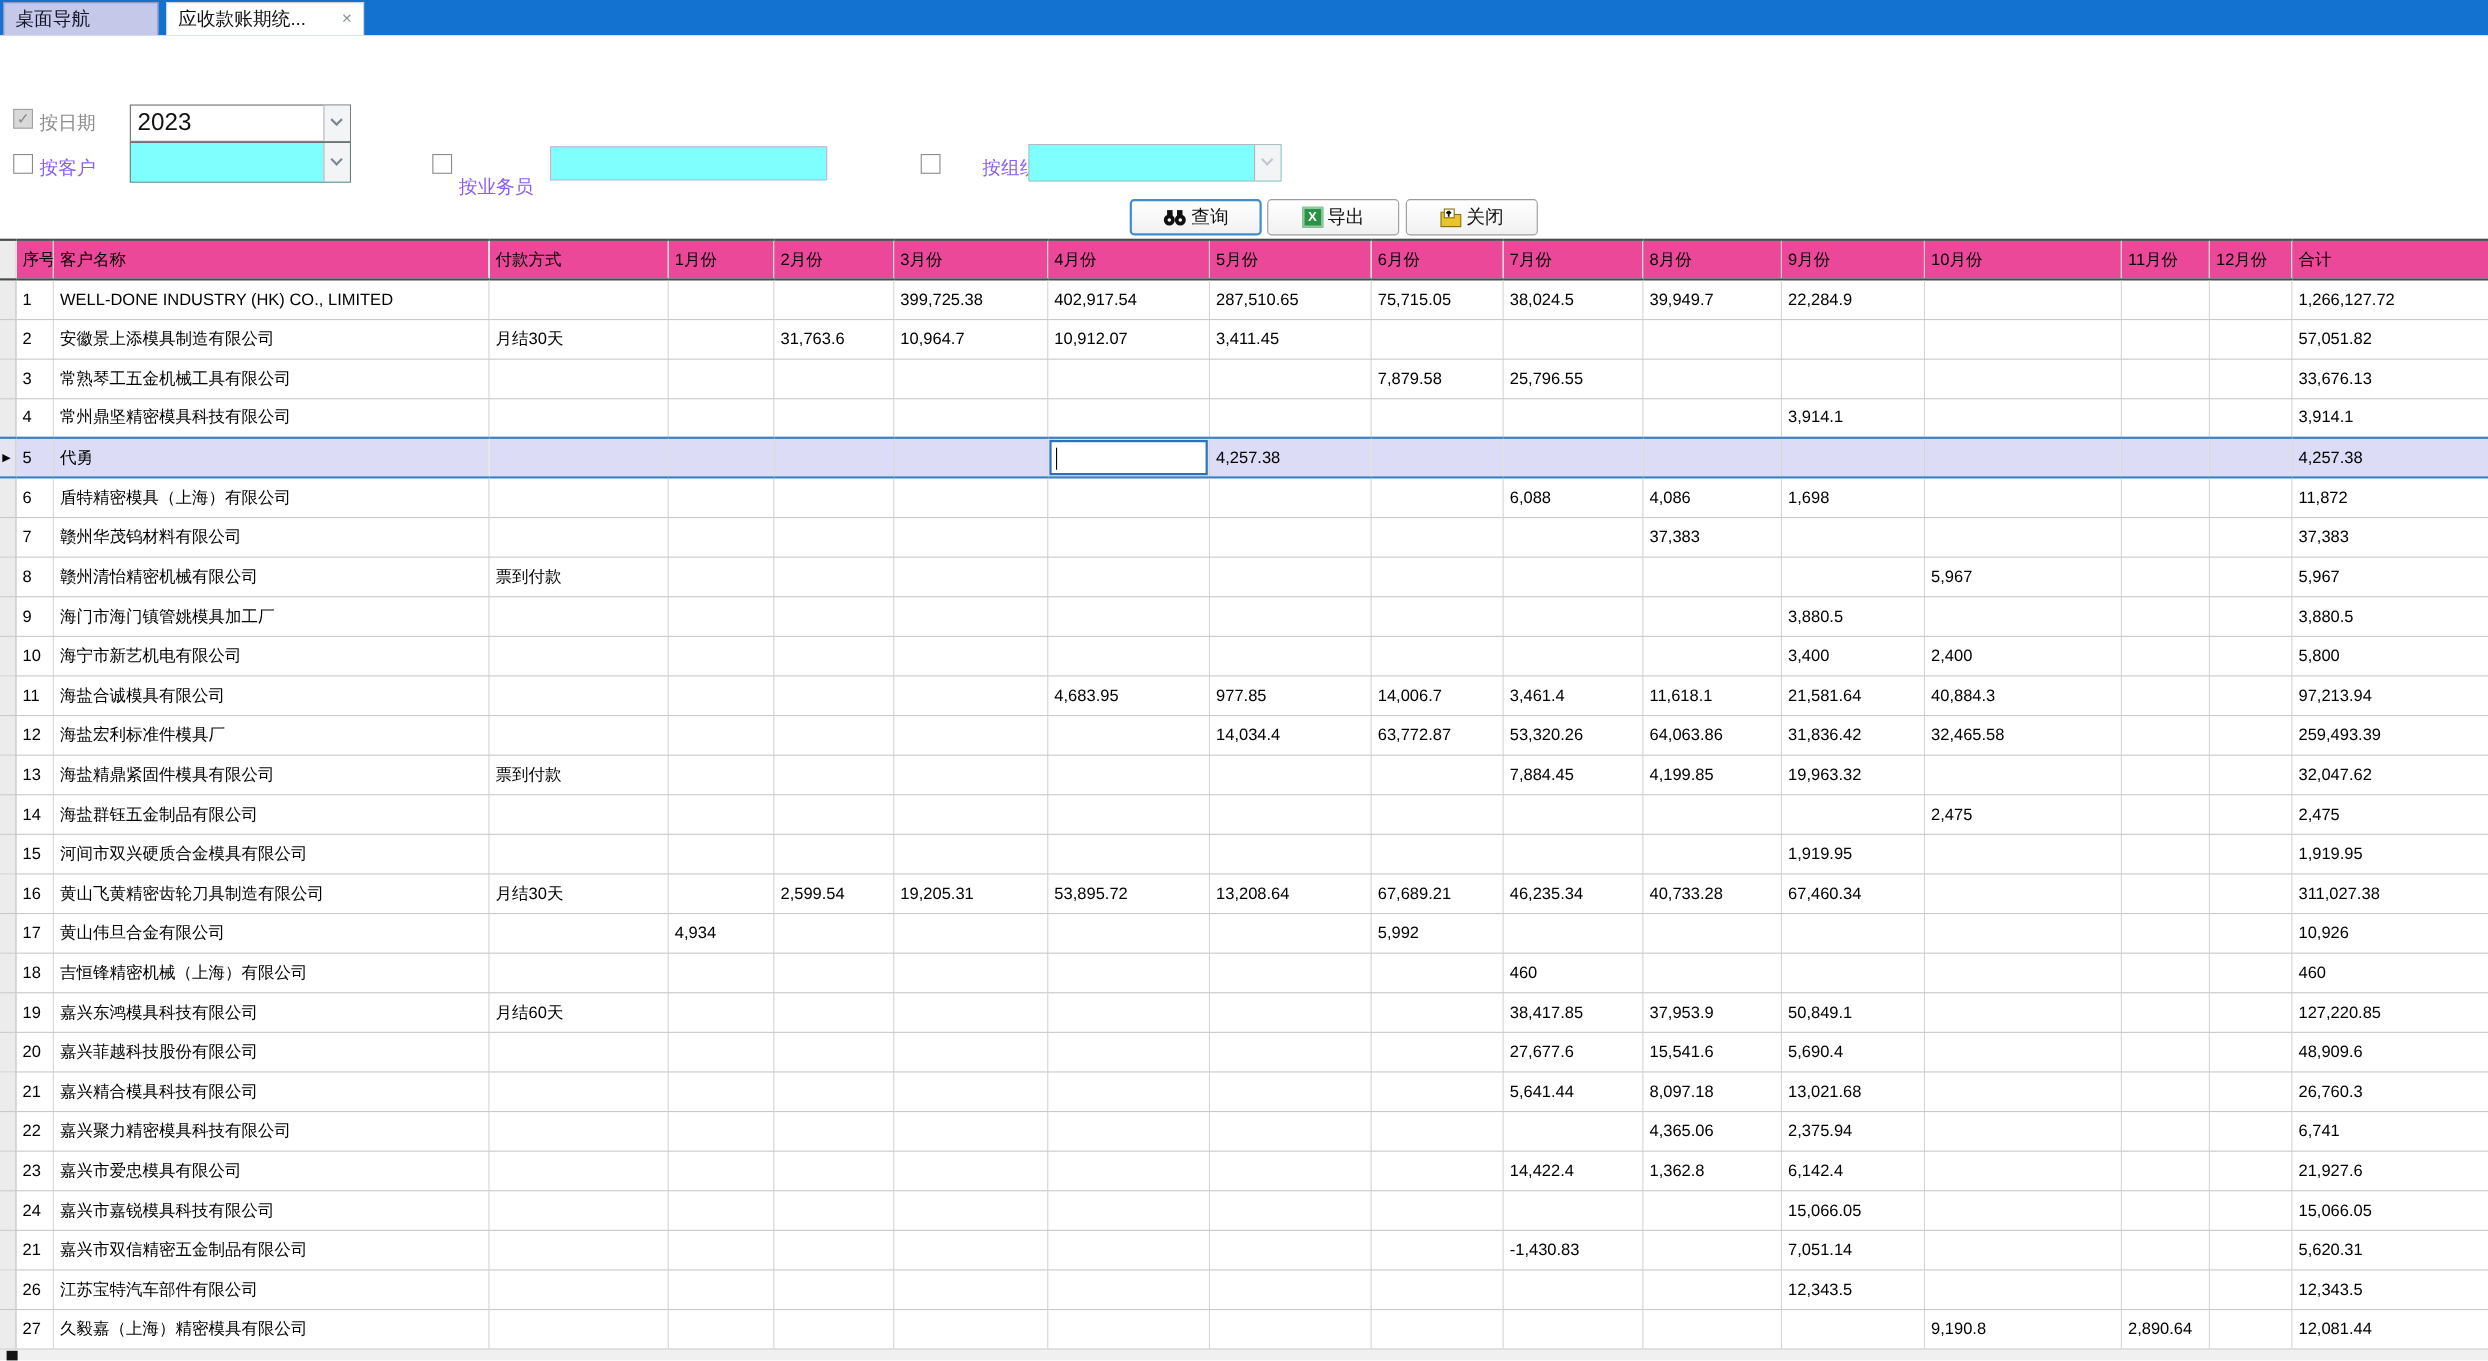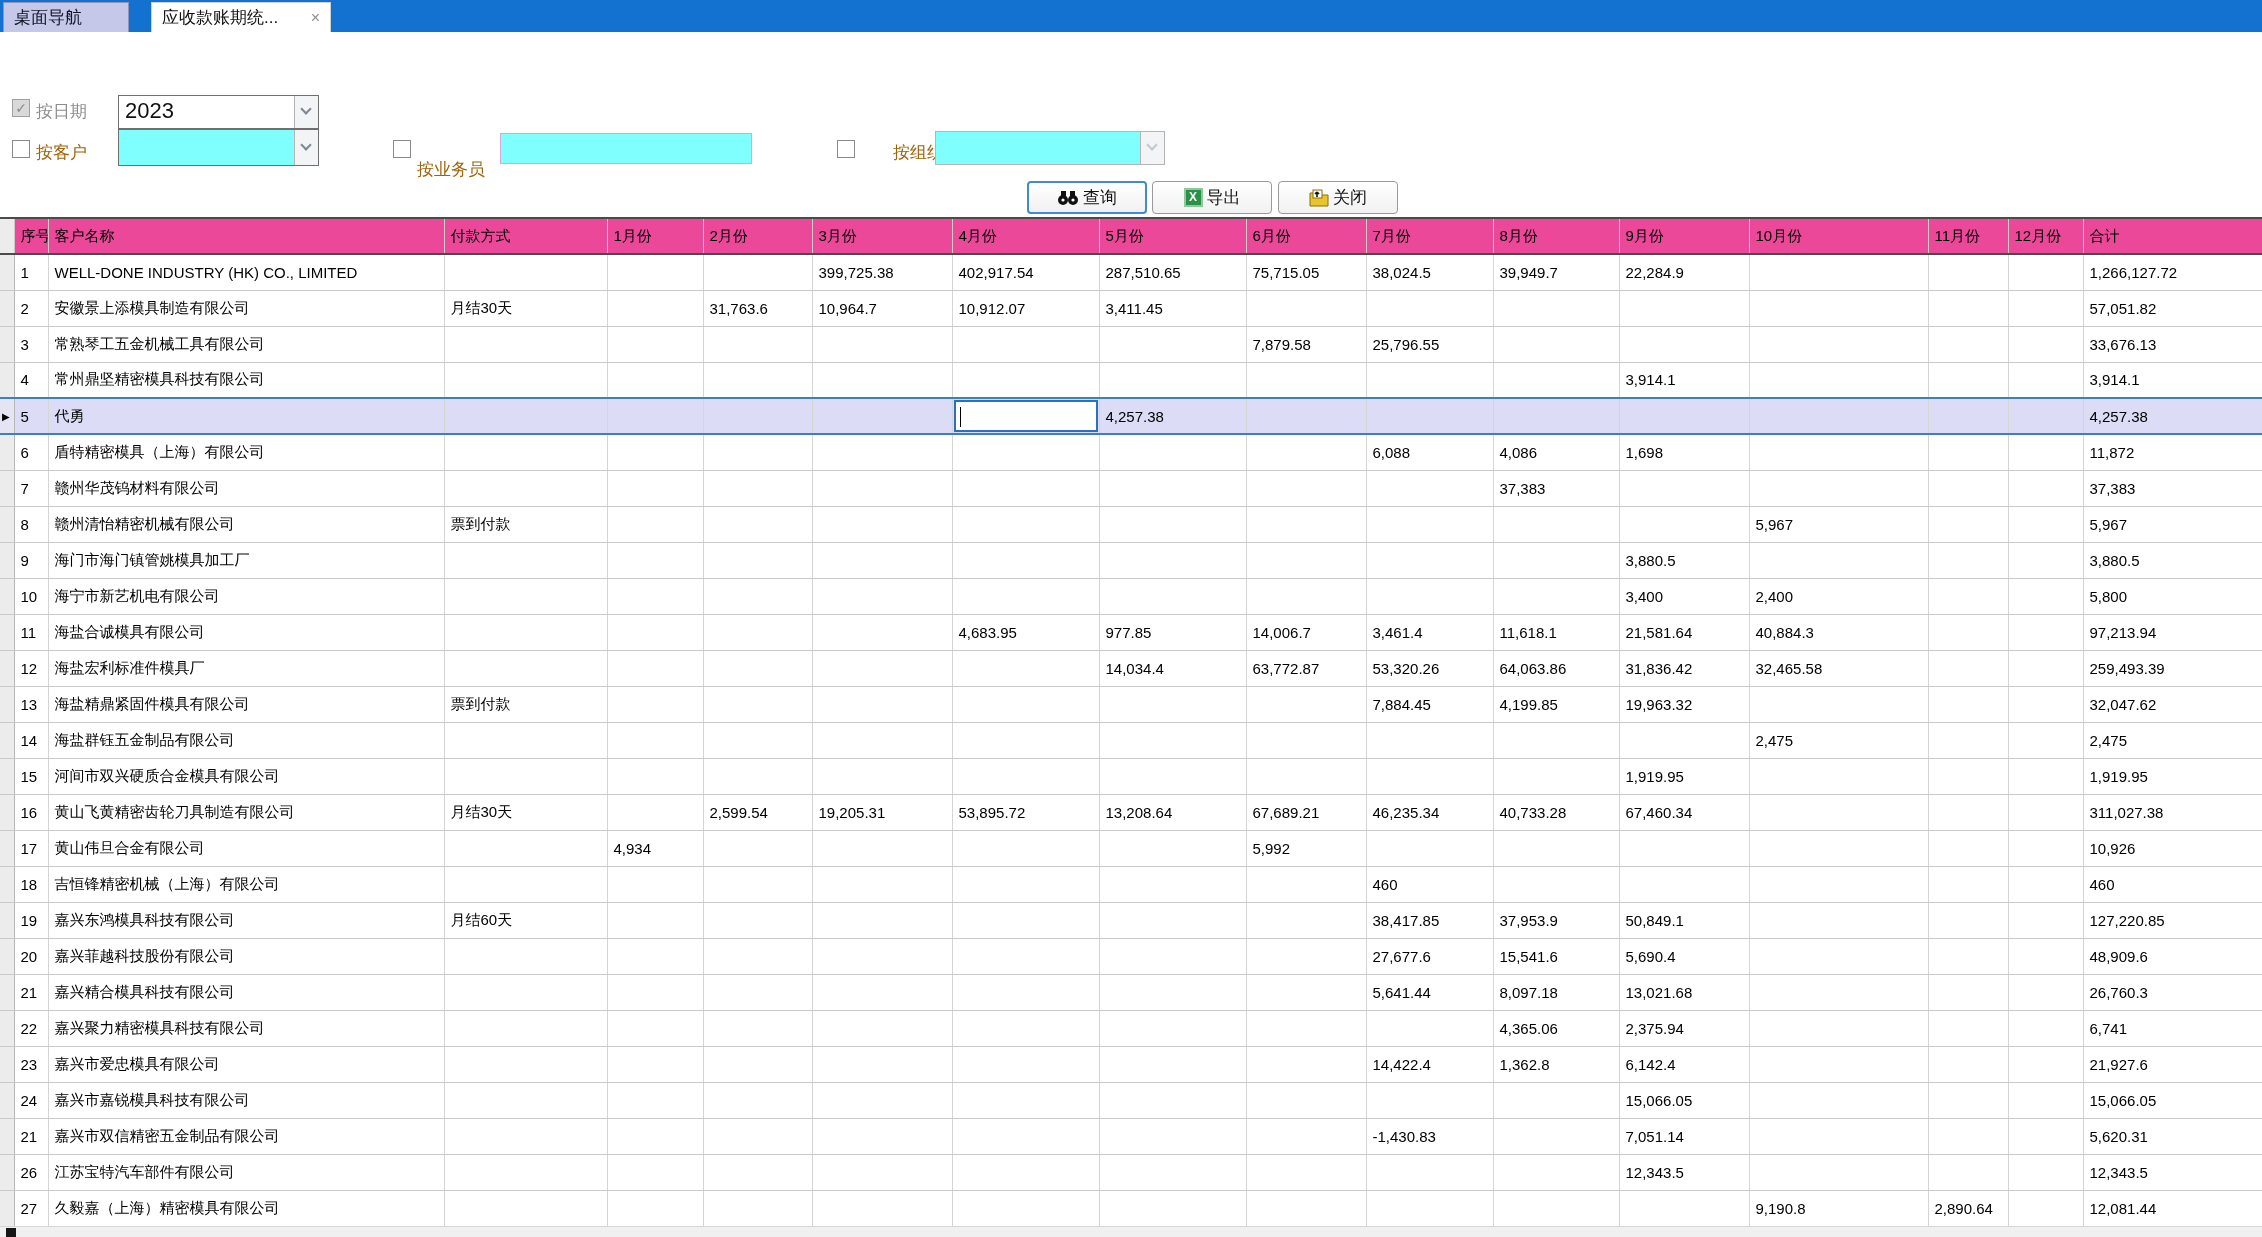--- a/index.html
+++ b/index.html
@@ -3,29 +3,29 @@
 <meta charset="utf-8">
 <style>
   * { margin:0; padding:0; box-sizing:border-box; }
   html,body { background:#ffffff; }
   body { font-family:"Liberation Sans","DejaVu Sans",sans-serif; }
   #app { position:relative; width:2262px; height:1237px; background:#ffffff; overflow:hidden; }
 
   
   .tabbar { position:absolute; left:0; top:0; width:2262px; height:32px; background:#1371d0; }
   .tab { position:absolute; top:2px; height:30px; line-height:30px; font-size:17px; padding:0 10px; cursor:default; }
-  .tab-inactive { left:3px; width:126px; background:#c5c8e8; color:#15152a; border:1px solid #9093b8; border-bottom:none; }
+  .tab-inactive { left:3px; width:141px; background:#c5c8e8; color:#15152a; border:1px solid #9093b8; border-bottom:none; }
   .tab-active { left:151px; width:180px; background:#ffffff; color:#111; border:1px solid #d0d0d0; border-bottom:none; display:flex; align-items:center; gap:6px; }
   .tab-active .lbl { flex:1; white-space:nowrap; overflow:hidden; }
   .tab-close { color:#8a9096; font-size:16px; line-height:16px; }
 
   
   .chk { position:absolute; width:18px; height:18px; background:#ffffff; border:1px solid #8a8a8a; font-size:14px; line-height:16px; text-align:center; color:#707070; }
   .chk.disabled { background:#d9d9d9; border-color:#a0a0a0; color:#8a8a8a; }
-  .flabel { position:absolute; font-size:17px; color:#a16207; white-space:nowrap; }
+  .flabel { position:absolute; font-size:17px; color:#8b5cf6; white-space:nowrap; }
   .flabel.dim { color:#8c8c8c; }
   .combo { position:absolute; border:1px solid #6f6f6f; background:#ffffff; display:flex; }
   .combo .val { flex:1; font-size:22px; line-height:30px; padding-left:6px; color:#111; overflow:hidden; }
   .combo .btn { width:24px; border-left:1px solid #b5b5b5; background:#f2f4f6; position:relative; }
   .combo.cyan { background:#80ffff; }
   .combo.cyan .val { background:#80ffff; }
   .chev { position:absolute; left:7px; top:9px; width:8px; height:8px; border-right:2px solid #7d8894; border-bottom:2px solid #7d8894; transform:rotate(45deg); }
   .chev.dim { border-color:#c2c8ce; }
   .cyaninput { position:absolute; background:#80ffff; border:1px solid #d9a6d9; }
 

